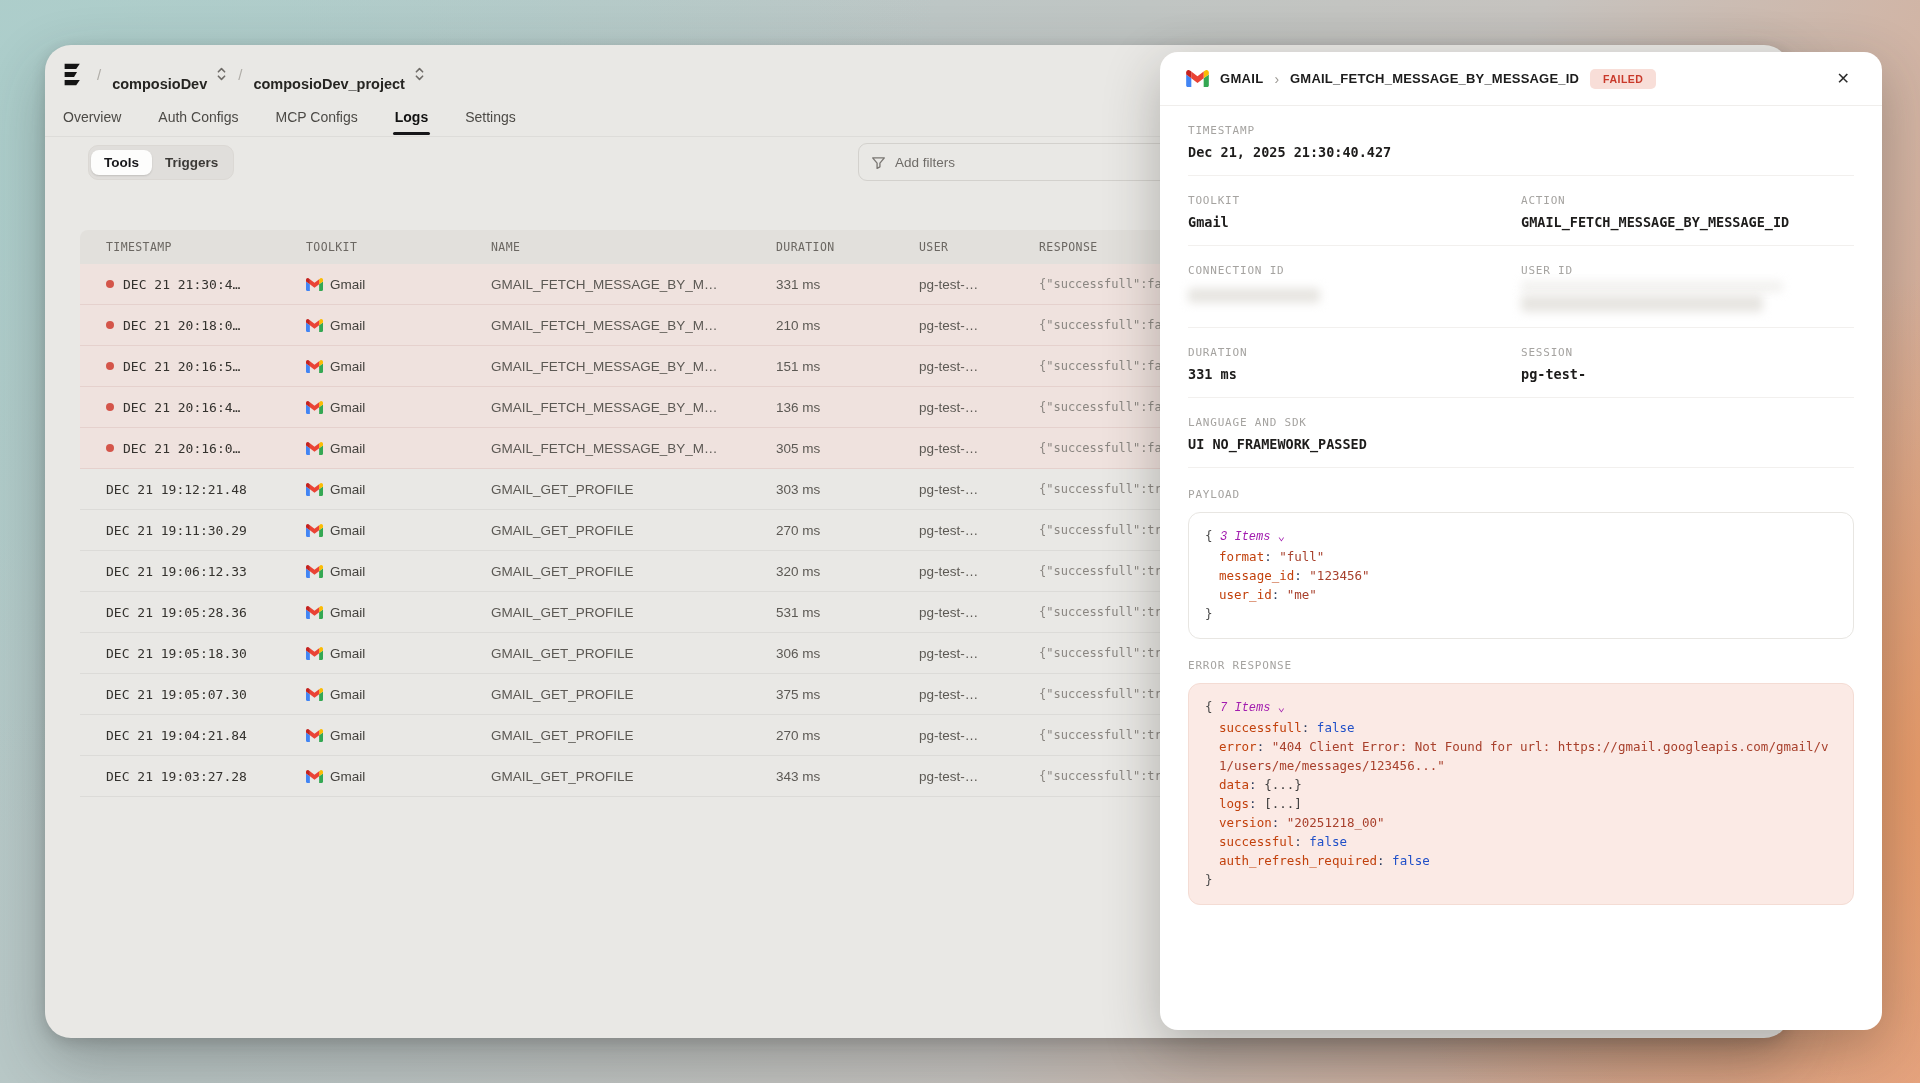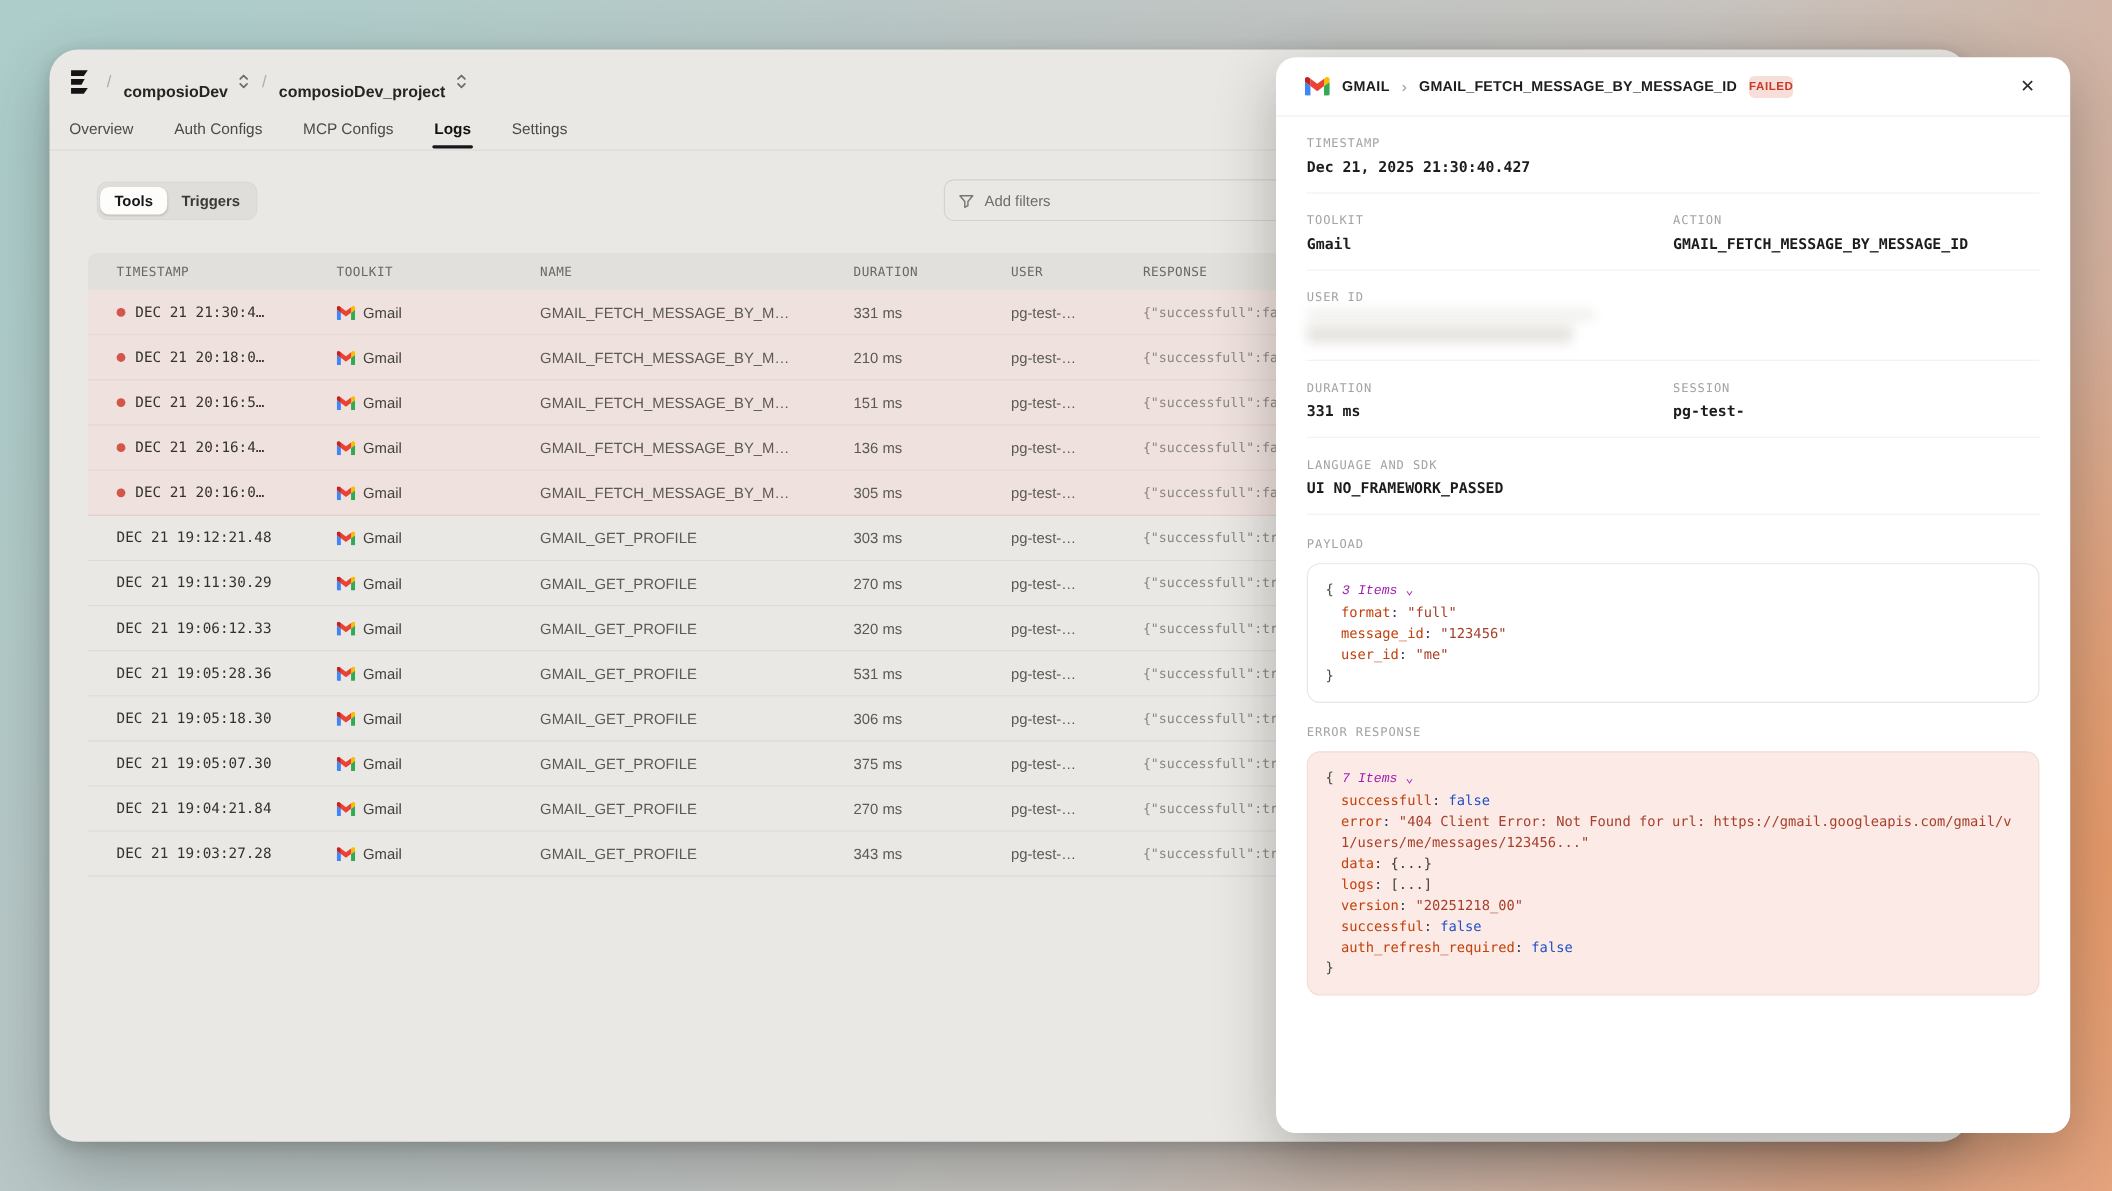--- a/index.html
+++ b/index.html
@@ -26,21 +26,21 @@
   .crumb-item span { font-size:14.5px; font-weight:700; color:#262522;margin-top:20px; }
   .sort-ico { width:11px; height:16px; stroke:#6f6c68; fill:none; stroke-width:1.8; }
 
   .tabs-row { position:absolute; left:0; right:0; top:52px; height:40px; display:flex; align-items:center;
     gap:33px; padding-left:16px; border-bottom:1px solid rgba(0,0,0,.05); }
   .tab { position:relative; font-size:14px; color:#4c4a46; cursor:pointer; padding:9px 2px; }
   .tab.active { color:#121212; font-weight:700; }
   .tab.active::after { content:""; position:absolute; left:0; right:0; bottom:-1px; height:2.5px;
     background:#17171a; border-radius:2px; }
 
-  .toolbar { position:absolute; left:0; right:0; top:118px; height:38px; }
+  .toolbar { position:absolute; left:0; right:0; top:98px; height:38px; }
   .seg { position:absolute; left:43px; top:2px; display:flex; align-items:center; background:#e0dedb;
     border:1px solid #dbd8d4; border-radius:10px; padding:2px; height:35px; }
   .seg-btn { font-size:13.5px; padding:5px 13px; border-radius:8px; color:#3c3a37; cursor:pointer; font-weight:600; }
   .seg-btn.on { background:#fdfdfc; box-shadow:0 1px 2px rgba(0,0,0,.14); color:#17171a; }
   .filters { position:absolute; left:813px; top:0; width:322px; height:38px; border:1.5px solid #d3d1cd;
     border-radius:9px; display:flex; align-items:center; gap:9px; padding:0 12px; cursor:text; }
   .filters span { font-size:13.5px; color:#6f6c68; }
   .funnel { width:15px; height:15px; stroke:#7a7773; fill:none; stroke-width:1.6; }
 
   
@@ -61,21 +61,21 @@
   
   .panel { position:absolute; left:1160px; top:52px; width:722px; height:978px; background:#ffffff;
     border-radius:18px; box-shadow:0 18px 55px rgba(40,35,30,.30); z-index:10; }
   .p-head { height:54px; display:flex; align-items:center; gap:11px; padding:0 26px;
     border-bottom:1px solid #f0eeec; }
   .p-head .gmail-ico { width:23px; height:17px; }
   .p-tk { font-size:13px; font-weight:700; color:#1c1c1c; letter-spacing:.3px; }
   .p-gt { color:#9a9792; font-size:14px; }
   .p-act { font-size:13px; font-weight:700; color:#1c1c1c; letter-spacing:.2px; }
   .badge { background:#f8ded8; color:#c9392a; font-size:10.5px; font-weight:700; letter-spacing:.5px;
-    padding:4px 0; border-radius:5px; }
+    padding:4px 13px; border-radius:5px; }
   .p-close { margin-left:auto; font-size:16px; color:#2c2c2c; cursor:pointer; padding:4px 6px; }
 
   .p-body { padding:0 28px; }
   .f-row { display:grid; grid-template-columns:1fr 1fr; padding:18px 0 15px; border-bottom:1px solid #f2f0ee; }
   .f-label { font-family:"DejaVu Sans Mono", monospace; font-size:11px; color:#a5a3a0; letter-spacing:.8px; }
   .f-value { font-family:"DejaVu Sans Mono", monospace; font-size:13.5px; color:#1d1c1b; margin-top:7px;font-weight:bold; }
   .focus-ring { display:inline-block; border:3px solid #1d4fd8; border-radius:16px;
     padding:9px 16px 11px; margin:-9px 0 -11px -16px; }
   .blob { background:#e7e5e1; border-radius:4px; filter:blur(5px); }
   .blob.cn { width:132px; height:15px; margin-top:11px; }
@@ -368,20 +368,24 @@
         <div class="f-value">Gmail</div>
       </div>
       <div>
         <div class="f-label">ACTION</div>
         <div class="f-value">GMAIL_FETCH_MESSAGE_BY_MESSAGE_ID</div>
       </div>
     </div>
 
     <div class="f-row">
       <div>
+        <div class="f-label">CONNECTION ID</div>
+        <div class="blob cn"></div>
+      </div>
+      <div>
         <div class="f-label">USER ID</div>
         <div class="blob us1"></div>
         <div class="blob us2"></div>
       </div>
     </div>
 
     <div class="f-row">
       <div>
         <div class="f-label">DURATION</div>
         <div class="f-value">331 ms</div>

